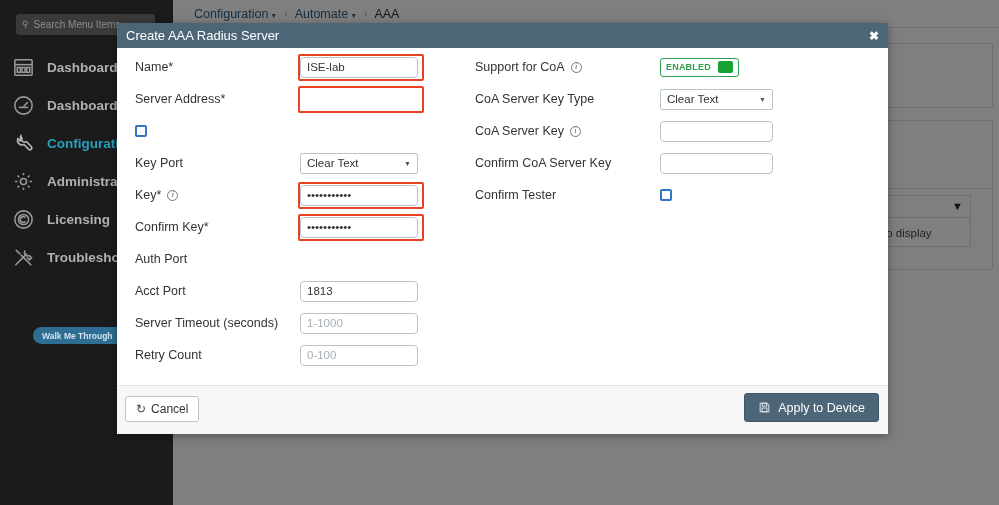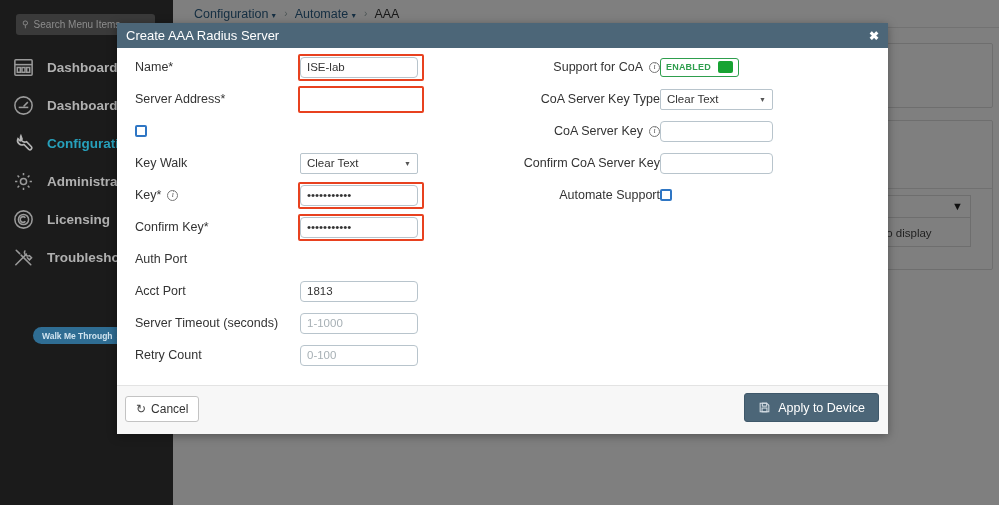--- a/index.html
+++ b/index.html
@@ -93,21 +93,21 @@
   .col { position:absolute; top:3px; }
   #col-left  { left:18px;  width:392px; }
   #col-right { left:358px; width:400px; }
 
   .frow { height:32px; display:flex; align-items:center; position:relative; }
   .flabel {
     font-size:12.5px; color:#333; display:flex; align-items:center; gap:6px;
     white-space:nowrap;
   }
   #col-left  .flabel { width:165px; }
-  #col-right .flabel { width:185px;justify-content:flex-end; }
+  #col-right .flabel { width:185px; }
 
   .info-ico {
     width:11px; height:11px; border:1px solid #777; border-radius:50%;
     display:inline-flex; align-items:center; justify-content:center;
     font-size:8px; font-style:italic; color:#555; font-family:"Liberation Serif",serif;
     line-height:1; flex:0 0 11px;
   }
 
   .finput {
     width:118px; height:21px; border:1px solid #b8c4cc; border-radius:4px;
@@ -297,21 +297,21 @@
       <div class="frow">
         <span class="flabel">Server Address*</span>
         <span class="hl-box" style="left:163px; top:3px; width:126px; height:27px;"></span>
       </div>
 
       <div class="frow">
         <span class="fcheck"></span>
       </div>
 
       <div class="frow">
-        <span class="flabel">Key Walk</span>
+        <span class="flabel">Key Port</span>
         <span class="fselect">
           <span>Clear Text</span>
           <span class="arrow">▼</span>
         </span>
       </div>
 
       <div class="frow">
         <span class="flabel">
           <span>Key*</span>
           <span class="info-ico">i</span>
@@ -374,21 +374,21 @@
         </span>
         <input class="finput" type="password" value="" style="">
       </div>
 
       <div class="frow">
         <span class="flabel">Confirm CoA Server Key</span>
         <input class="finput" type="password" value="" style="">
       </div>
 
       <div class="frow">
-        <span class="flabel">Automate Support</span>
+        <span class="flabel">Confirm Tester</span>
         <span class="fcheck"></span>
       </div>
     </div>
   </div>
 
   <div id="modal-footer">
     <div id="cancel-button">
       <span class="undo-ico">↻</span>
       <span>Cancel</span>
     </div>

